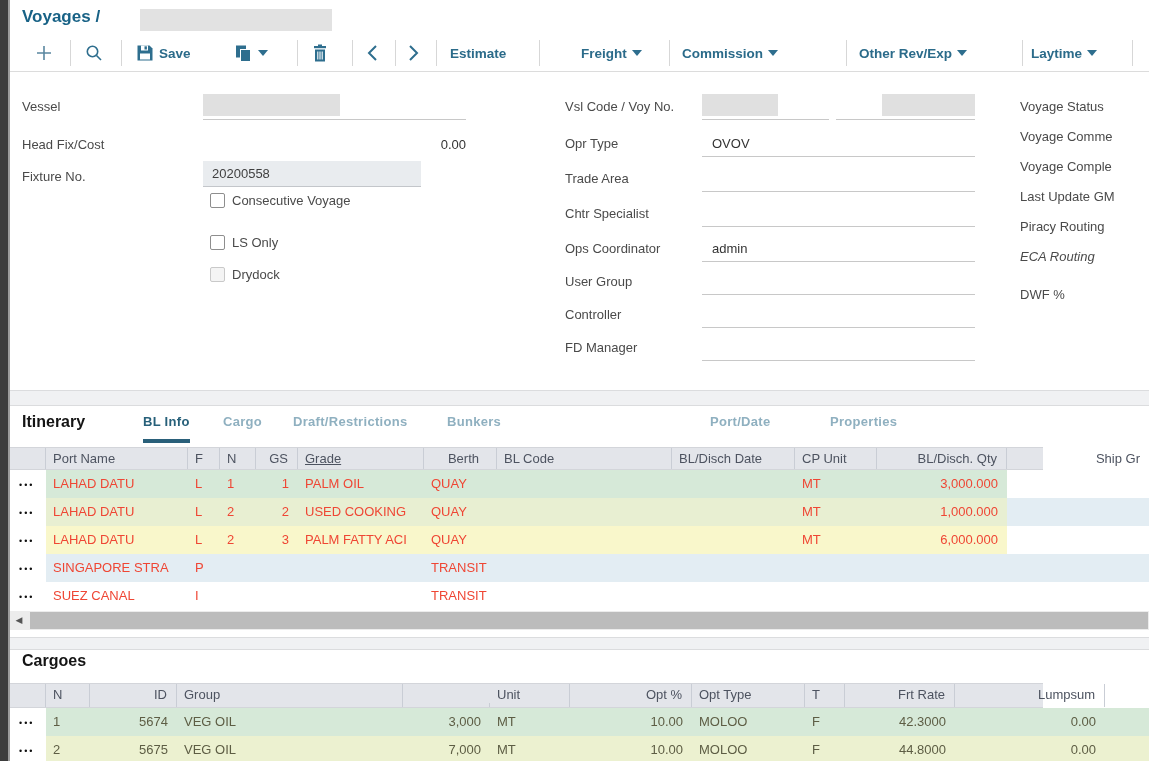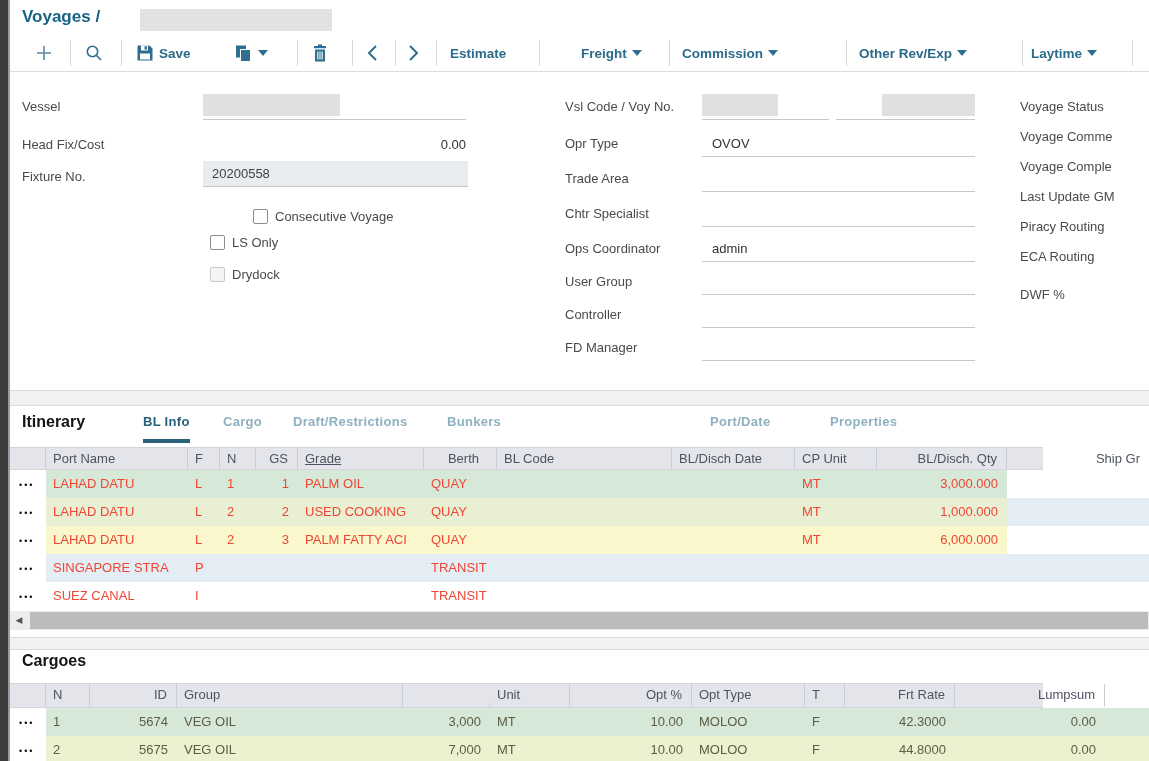--- a/index.html
+++ b/index.html
@@ -163,24 +163,24 @@
   </div>
 
   <div class="lbl" style="left:22px; top:99px">Vessel</div>
   <div class="field uline" style="left:203px; top:96px; width:263px"></div>
   <div class="redact" style="left:203px; top:94px; width:137px"></div>
 
   <div class="lbl" style="left:22px; top:137px">Head Fix/Cost</div>
   <div class="field" style="left:203px; top:134px; width:263px; text-align:right">0.00</div>
 
   <div class="lbl" style="left:22px; top:169px">Fixture No.</div>
-  <div class="ro-input" style="left:203px; top:161px; width:265px">20200558</div>
+  <div class="ro-input" style="left:203px; top:161px; width:218px">20200558</div>
 
   <div id="checkboxes">
-      <div class="cb-row" style="left: 210px; top: 208px; margin-left: 43px;">
+      <div class="cb-row" style="left: 210px; top: 192px;">
         <div class="cb"></div>
         <span class="cb-lbl">Consecutive Voyage</span>
       </div>
       <div class="cb-row" style="left: 210px; top: 234px;">
         <div class="cb"></div>
         <span class="cb-lbl">LS Only</span>
       </div>
       <div class="cb-row" style="left: 210px; top: 266px;">
         <div class="cb disabled"></div>
         <span class="cb-lbl">Drydock</span>
@@ -213,21 +213,21 @@
 
   <div class="lbl" style="left:565px; top:340px">FD Manager</div>
   <div class="field uline" style="left:702px; top:337px; width:273px"></div>
 
   <div id="right-labels">
       <div class="lbl" style="left: 1020px; top: 99px;">Voyage Status</div>
       <div class="lbl" style="left: 1020px; top: 129px; text-align: right;">Voyage Comme</div>
       <div class="lbl" style="left: 1020px; top: 159px;">Voyage Comple</div>
       <div class="lbl" style="left: 1020px; top: 189px;">Last Update GM</div>
       <div class="lbl" style="left: 1020px; top: 219px;">Piracy Routing</div>
-      <div class="lbl" style="left: 1020px; top: 249px;">ECA Routing</div>
+      <div class="lbl" style="left: 1020px; top: 249px; font-style: italic;">ECA Routing</div>
       <div class="lbl" style="left: 1020px; top: 287px;">DWF %</div>
     </div>
 
   <div class="band" style="top:390px; height:16px"></div>
 
   <div class="sec-title" style="top:413px">Itinerary</div>
   <div id="itin-tabs">
       <div class="tab active" style="left: 143px;">BL Info</div>
       <div class="tab" style="left: 223px;">Cargo</div>
       <div class="tab" style="left: 293px;">Draft/Restrictions</div>

